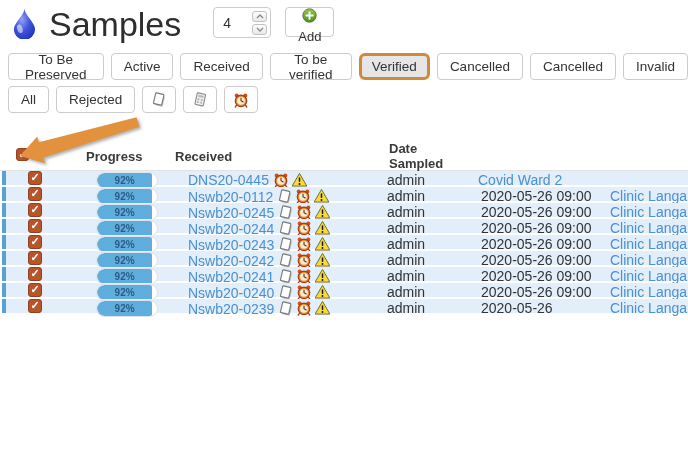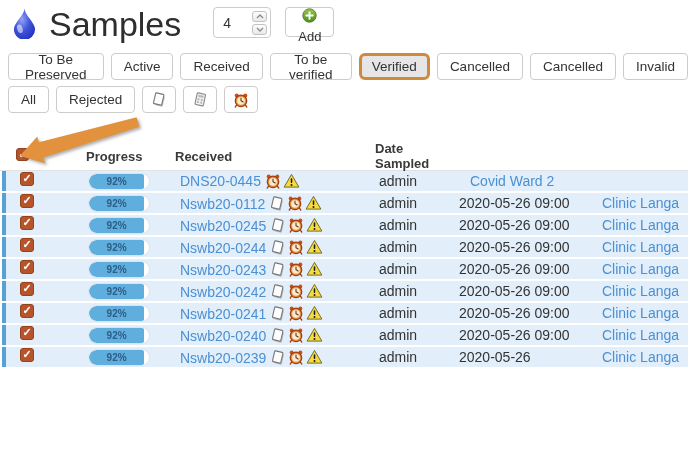--- a/index.html
+++ b/index.html
@@ -30,26 +30,26 @@
 
   
   .arrow-overlay{position:absolute;top:112px;left:12px;width:140px;height:58px;pointer-events:none;z-index:5;}
 
   
   .tbl{margin-top:28px;width:688px;}
   .grid{display:grid;grid-template-columns:76px 90px 200px 80px 132px 1fr;align-items:center;}
   .thead{height:29px;border-bottom:1px solid #e2e2e2;padding-left:2px;background:#fff;}
   .th{font-size:13px;font-weight:bold;color:#3a3a3a;}
   .th.c-creator,.td.c-creator{padding-left:7px;}
-  .th.c-date,.td.c-date{padding-left:7px;}
+  .th.c-date,.td.c-date{padding-left:7px;margin-left:14px;}
   .th.c-client,.td.c-client{padding-left:18px;}
   .th.c-sample,.td.c-sample{padding-left:8px;}
   .c-select{padding-left:14px;}
 
-  .trow{position:relative;height:20px;margin:0 0 2px 2px;background:#e2eef9;padding-left:4px;}
+  .trow{position:relative;height:14px;margin:0 0 2px 2px;background:#e2eef9;padding-left:12px;}
   .trow::before{content:"";position:absolute;left:0;top:0;bottom:0;width:4px;background:#57a1d6;}
   .td{font-size:14px;color:#333;}
 
   .cb{display:inline-block;width:14px;height:14px;background:#b8542a;border:1px solid #94421e;
     border-radius:3px;position:relative;cursor:pointer;box-sizing:border-box;}
   .cb::after{content:"\2713";position:absolute;left:1.5px;top:-1px;color:#fff;font-size:11px;font-weight:bold;}
   .cb.small{width:13px;height:13px;}
 
   .pbar{width:62px;height:17px;background:#fff;border:1px solid #dde3e9;border-radius:9px;
     overflow:hidden;margin-left:6px;box-sizing:border-box;}

